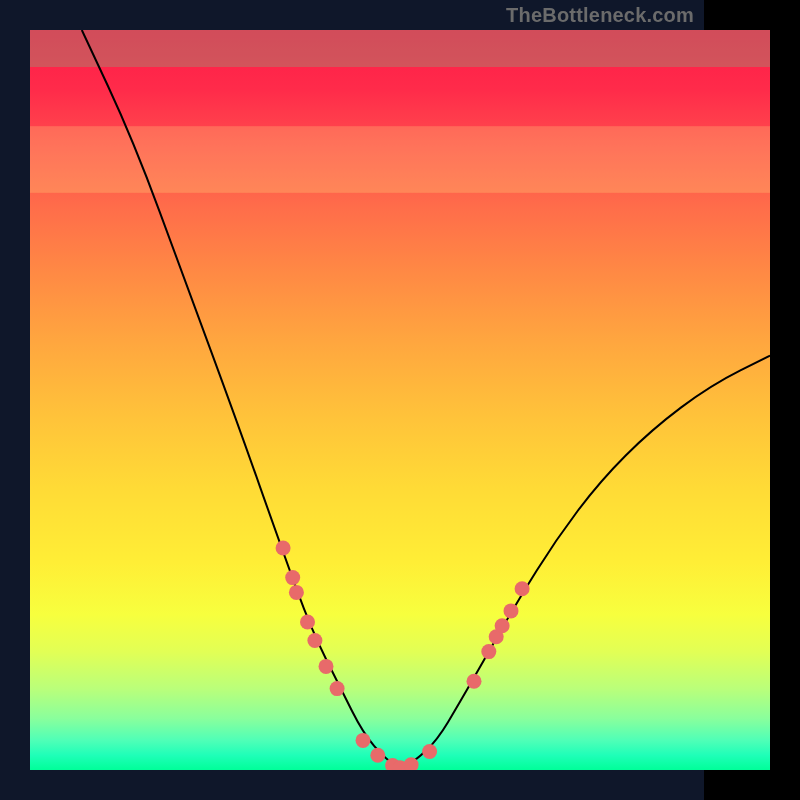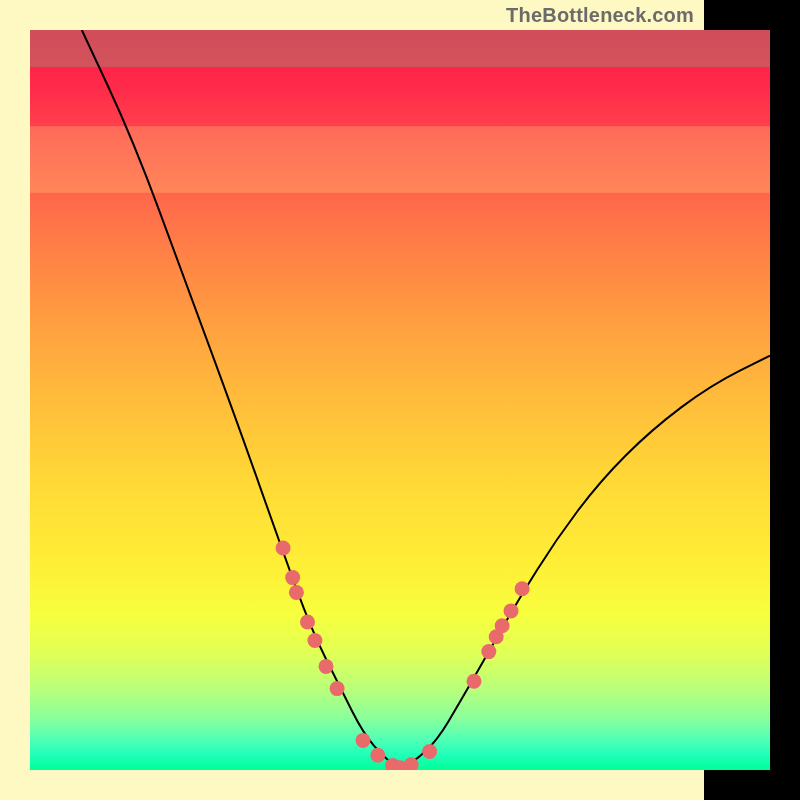--- a/index.html
+++ b/index.html
@@ -9,21 +9,21 @@
     height: 800px;
     background: #000;
     overflow: hidden;
   }
   .frame {
     position: absolute;
     left: 0;
     top: 0;
     width: 704px;
     height: 800px;
-    background: #fef9c3;
+    background: #0f172a;
   }
   .plot {
     position: absolute;
     left: 30px;
     top: 30px;
     width: 740px;
     height: 740px;
     background: linear-gradient(
       to bottom,
       #ff1a48 0%,

